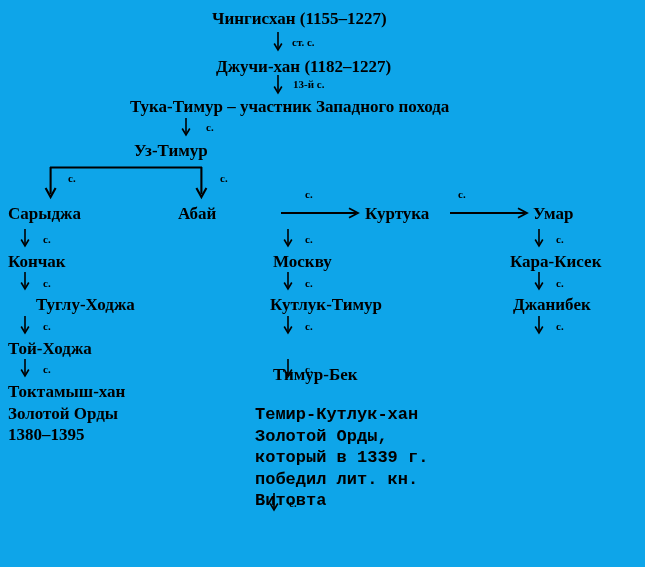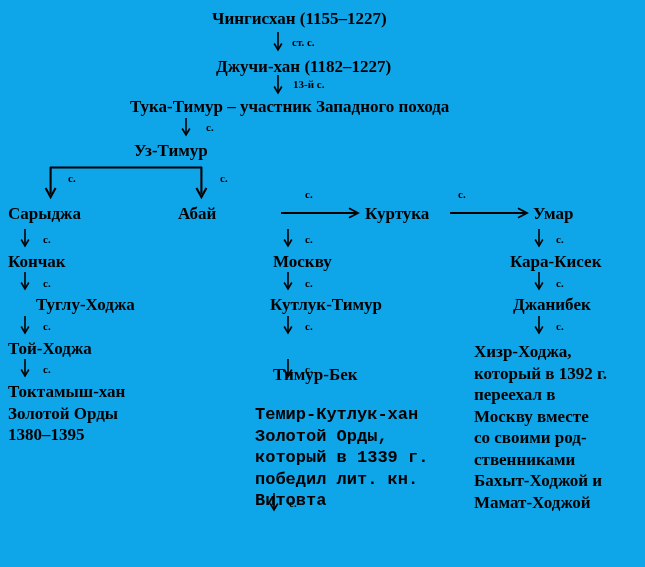--- a/index.html
+++ b/index.html
@@ -160,28 +160,20 @@
   <div class="node" style="left:273px; top:338px;margin-top:26px;">Тимур-Бек</div>
 
   <div class="node multiline" style="left:8px; top:381px;">Токтамыш-хан
 Золотой Орды
 1380–1395</div>
   <div class="node multiline" style="left:255px; top:404px;font-family:Liberation Mono, monospace;">Темир-Кутлук-хан
 Золотой Орды,
 который в 1339 г.
 победил лит. кн.
 Витовта</div>
-  <div class="node multiline" style="left:474px; top:341px;">Хизр-Ходжа,
-который в 1392 г.
-переехал в
-Москву вместе
-со своими род-
-ственниками
-Бахыт-Ходжой и
-Мамат-Ходжой</div>
 
   <div class="lbl" style="left:292px; top:35px;">ст. с.</div>
   <div class="lbl" style="left:293px; top:77px;">13-й с.</div>
   <div class="lbl" style="left:206px; top:120px;">с.</div>
   <div class="lbl" style="left:68px; top:171px;">с.</div>
   <div class="lbl" style="left:220px; top:171px;">с.</div>
   <div class="lbl" style="left:305px; top:187px;">с.</div>
   <div class="lbl" style="left:458px; top:187px;">с.</div>
 
   <div class="lbl" style="left:43px; top:232px;">с.</div>

